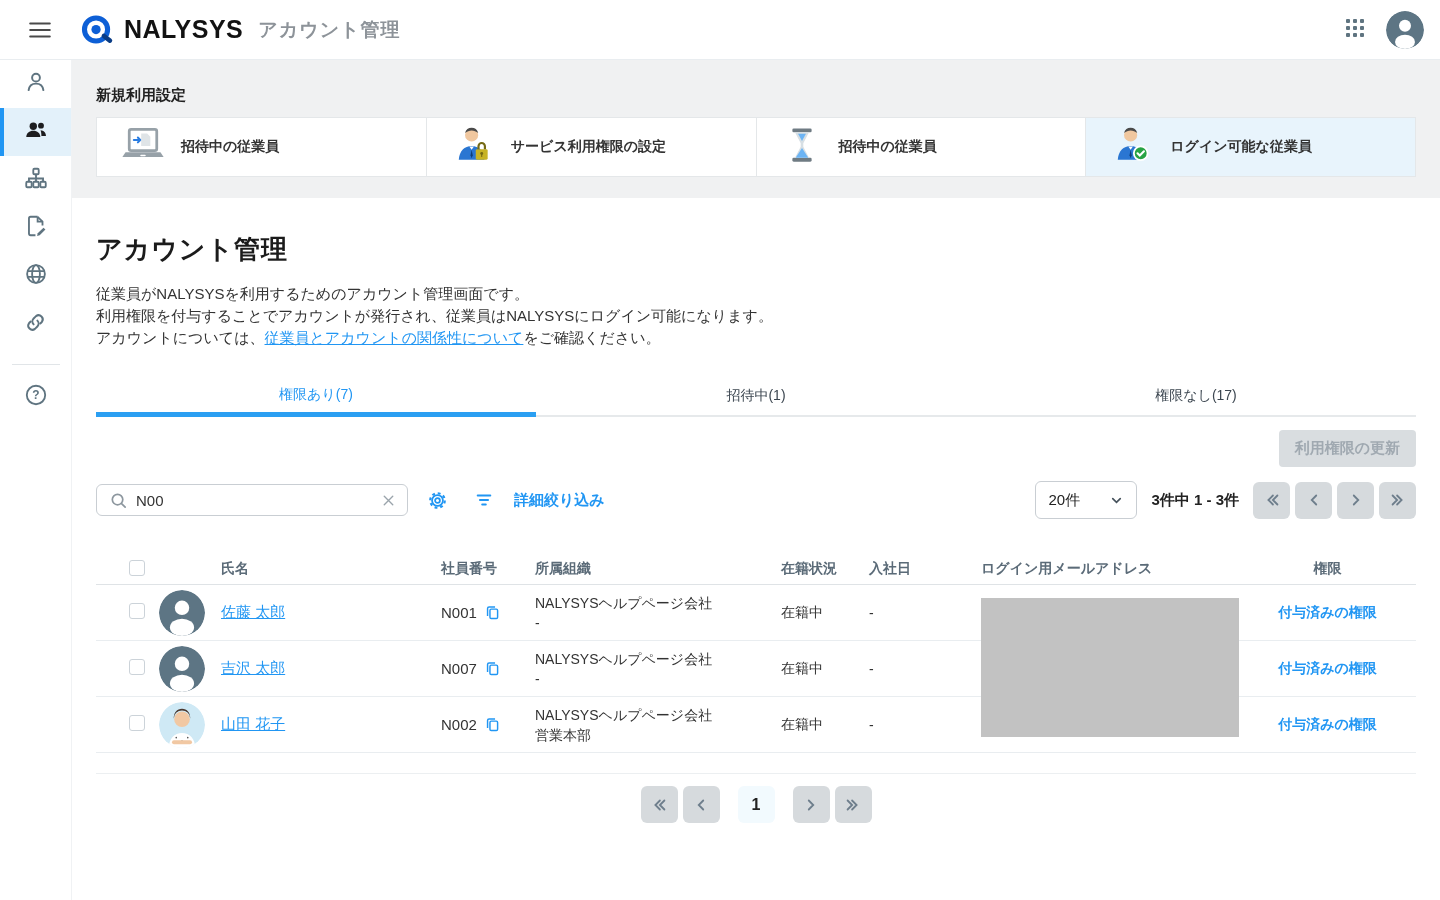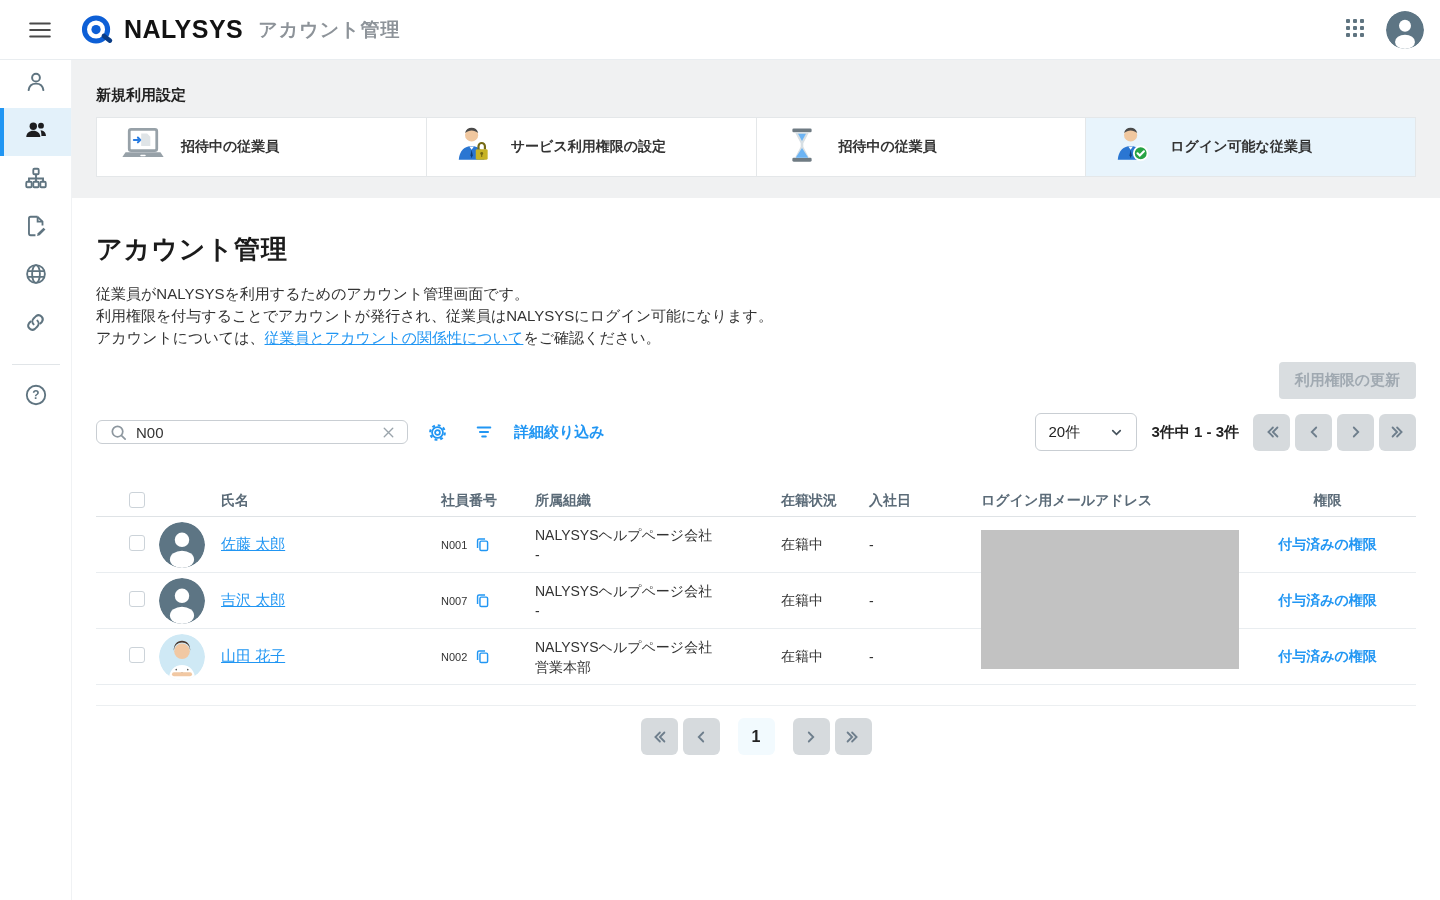--- a/index.html
+++ b/index.html
@@ -40,42 +40,42 @@
 
   
   .tabs { display:flex; margin-top:28px; }
   .tab { flex:1; height:40px; display:flex; align-items:center; justify-content:center; font-size:14px; color:#3c4650; cursor:pointer; border-bottom:2px solid #e6e9eb; }
   .tab.active { color:#2196f3; border-bottom:5px solid #2b9ff2; font-weight:400; }
 
   
   .btn-row { display:flex; justify-content:flex-end; margin-top:13px; }
   .update-btn { background:#d9dde0; color:#a0a9b1; border:none; border-radius:4px; font-size:15px; font-weight:700; padding:9px 16px; font-family:inherit; }
   .controls { display:flex; align-items:center; margin-top:14px; }
-  .search-box { width:312px; height:24px; border:1px solid #c9ced3; border-radius:6px; display:flex; align-items:center; padding:0 10px 0 12px; gap:8px; background:#fff; }
+  .search-box { width:312px; height:32px; border:1px solid #c9ced3; border-radius:6px; display:flex; align-items:center; padding:0 10px 0 12px; gap:8px; background:#fff; }
   .search-box input { flex:1; border:none; outline:none; font-size:15px; color:#333; font-family:inherit; background:transparent; }
   .icon-btn { border:none; background:none; cursor:pointer; display:flex; align-items:center; }
   .gear-btn { margin-left:18px; }
   .filter-btn { margin-left:26px; display:flex; align-items:center; gap:21px; color:#2196f3; font-size:15px; font-weight:600; cursor:pointer; border:none; background:none; font-family:inherit; }
   .ctl-spacer { flex:1; }
   .page-size { width:102px; height:38px; border:1px solid #c9ced3; border-radius:6px; display:flex; align-items:center; justify-content:space-between; padding:0 12px; font-size:15px; color:#222; cursor:pointer; background:#fff; }
   .range { margin:0 14px 0 14px; font-size:15px; font-weight:700; color:#222; white-space:nowrap; }
   .pager { display:flex; gap:5px; }
   .pg-btn { width:37px; height:37px; border:none; border-radius:6px; background:#d6dadd; display:flex; align-items:center; justify-content:center; cursor:pointer; }
   .pg-btn.current { background:#f2fafe; font-size:16px; font-weight:700; color:#222; }
 
   
   .table-wrap { position:relative; margin-top:16px; padding-bottom:20px; border-bottom:1px solid #eceff1; }
   .tgrid { display:grid; grid-template-columns:63px 62px 220px 94px 246px 88px 112px 258px 1fr; align-items:center; }
   .thead { height:31px; border-bottom:1px solid #dfe3e6; font-size:14px; font-weight:700; color:#5b6b78;margin-top:35px; }
   .trow { min-height:56px; border-bottom:1px solid #e9edf0; font-size:14px; color:#333; }
   .cb-cell { padding-left:33px; }
   .checkbox { width:16px; height:16px; border:1.5px solid #ccd3d9; border-radius:3px; background:#fff; display:inline-block; cursor:pointer; }
   .avatar-md { width:46px; height:46px; border-radius:50%; overflow:hidden; }
   .name-link { color:#2196f3; text-decoration:underline; font-size:15px; cursor:pointer; }
-  .empno { display:flex; align-items:center; gap:7px; font-size:11px; }
+  .empno { display:flex; align-items:center; gap:7px; font-size:15px; }
   .org-line { line-height:20px; font-size:14px; }
   .perm-cell { text-align:center; }
   .perm-link { color:#2196f3; font-size:14px; font-weight:600; cursor:pointer; text-decoration:none; }
   .redaction { position:absolute; left:885px; top:44px; width:258px; height:139px; background:#c2c2c2; }
 
   
   .bottom-pager { display:flex; justify-content:center; align-items:center; gap:5px; margin-top:12px; }
   .bottom-pager .gap { width:8px; }
 </style>
 </head>
@@ -255,20 +255,25 @@
     </div>
 
     <div class="content">
       <h1 class="page-title">アカウント管理</h1>
       <div class="desc">
         <div>従業員がNALYSYSを利用するためのアカウント管理画面です。</div>
         <div>利用権限を付与することでアカウントが発行され、従業員はNALYSYSにログイン可能になります。</div>
         <div><span>アカウントについては、</span><a>従業員とアカウントの関係性について</a><span>をご確認ください。</span></div>
       </div>
 
+      <div class="tabs">
+        <div class="tab active">権限あり(7)</div>
+        <div class="tab">招待中(1)</div>
+        <div class="tab">権限なし(17)</div>
+      </div>
 
       <div class="btn-row">
         <button class="update-btn" disabled="">利用権限の更新</button>
       </div>
 
       <div class="controls">
         <div class="search-box">
           <span style="display:flex;">
             <svg width="19" height="19" viewBox="0 0 20 20">
                 <circle cx="9" cy="9" r="5.5" fill="none" stroke="#8d979f" stroke-width="1.8"></circle>

